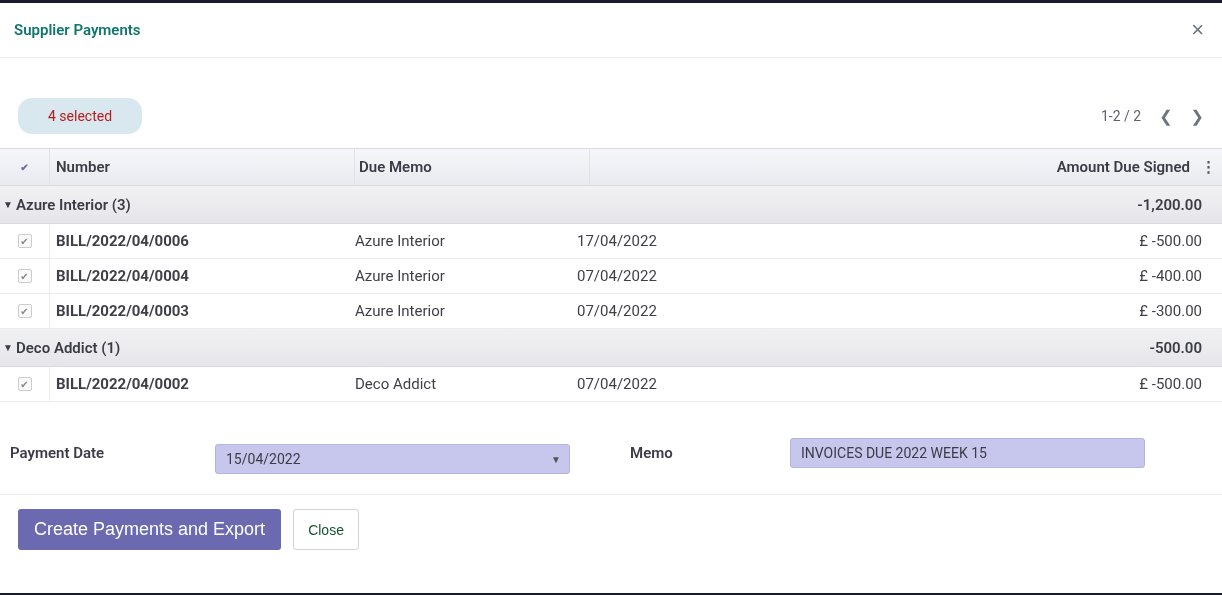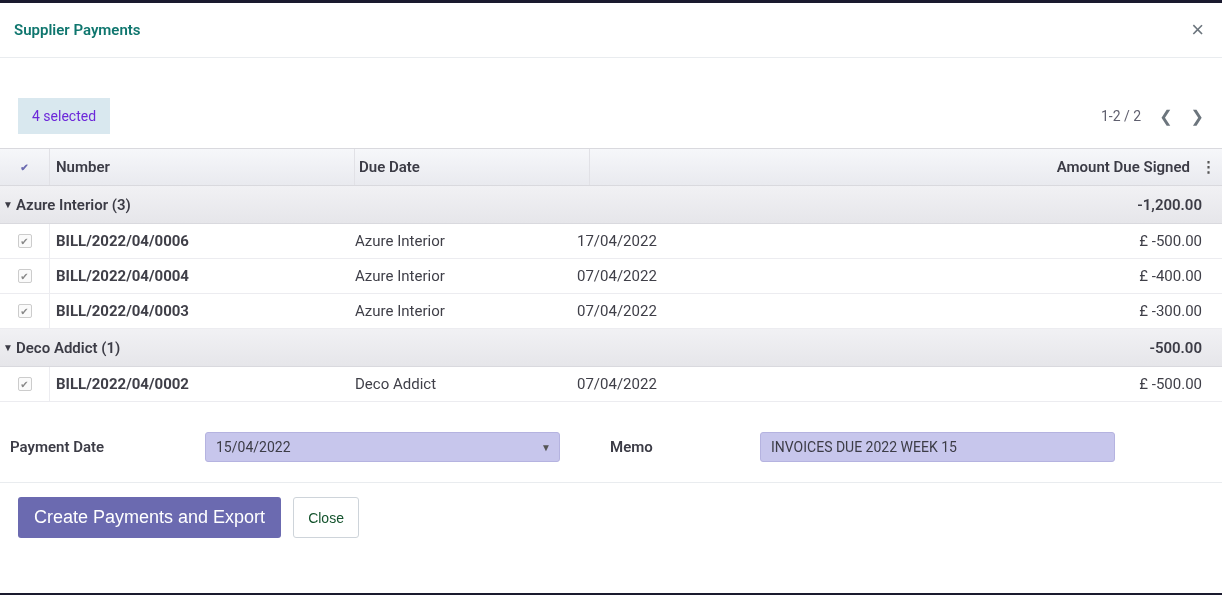--- a/index.html
+++ b/index.html
@@ -43,24 +43,24 @@
     padding: 0 4px;
   }
   .controls-row {
     display: flex;
     justify-content: space-between;
     align-items: center;
     padding: 40px 18px 4px 18px;
   }
   .selected-badge {
     background: #d9e8ef;
-    color: #6d28d9;
-    padding: 10px 14px;
-    font-size: 14px;
-    border-radius: 0;
+    color: #b91c1c;
+    padding: 10px 30px;
+    font-size: 14px;
+    border-radius: 14px;
   }
   .pager {
     display: flex;
     align-items: center;
     gap: 18px;
     color: #5f5f6e;
   }
   .pager-text { font-size: 14px; }
   .pager-arrow {
     font-size: 16px;
@@ -139,40 +139,42 @@
     background: #fafafa;
     display:flex;
     align-items:center;
     justify-content:center;
   }
 
   .form-row {
     display: flex;
     align-items: center;
     padding: 30px 10px 20px 10px;
+    gap: 10px;
   }
   .field-label {
     font-weight: 600;
     color: #3c3c46;
     font-size: 15px;
   }
   .label-payment { width: 195px; }
   .label-memo { width: 200px; padding-left: 50px;}
   .payment-date-input {
     display: flex;
     align-items: center;
     justify-content: space-between;
     background: #c7c6ec;
     border: 1px solid #b5b3e0;
     border-radius: 3px;
     height: 30px;
     padding: 0 8px 0 10px;
     width: 355px;
     color: #3c3c46;
     font-size: 14px;
+    margin-top: 12px;
   }
   .dropdown-caret { font-size: 10px; color: #555; }
   .memo-input {
     background: #c7c6ec;
     border: 1px solid #b5b3e0;
     border-radius: 3px;
     height: 30px;
     padding: 0 10px;
     width: 355px;
     color: #3c3c46;
@@ -226,21 +228,21 @@
       <span class="pager-arrow">❯</span>
     </div>
   </div>
 
   <div class="table-container table-wrap">
     <div class="thead-row">
       <div class="col-check">
           <span class="head-check">✔</span>
         </div>
       <div class="col-number">Number</div>
-      <div class="col-due">Due Date</div>
+      <div class="col-due">Due Memo</div>
       <div class="col-amount">Amount Due Signed</div>
       <span class="kebab-icon">⋮</span>
     </div>
 
     <div class="group-row">
       <span class="group-toggle">▼</span>
       <span class="group-label">Azure Interior (3)</span>
       <span class="group-total">-1,200.00</span>
     </div>
     <div class="data-row">

